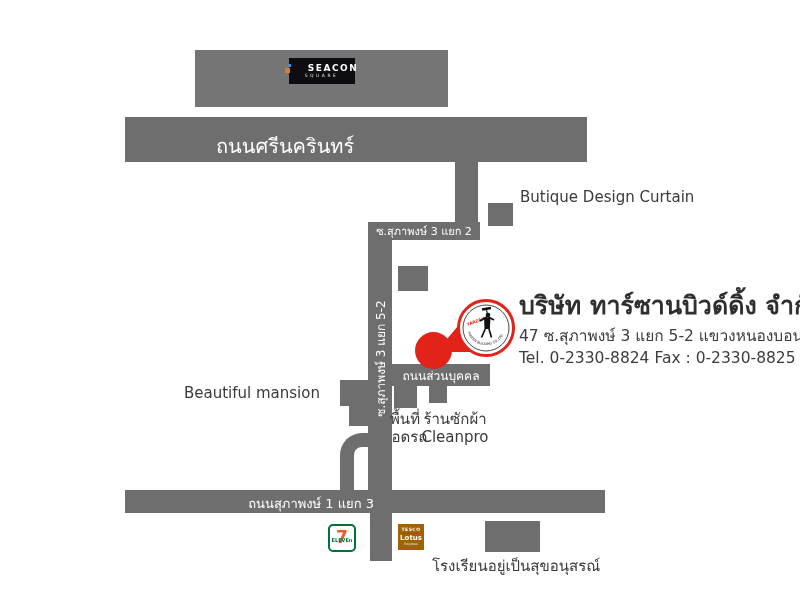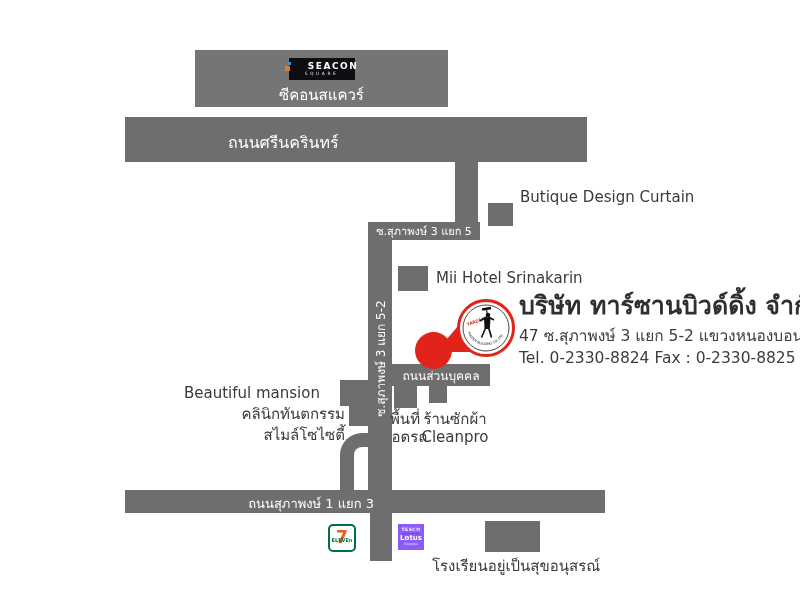--- a/index.html
+++ b/index.html
@@ -18,21 +18,21 @@
                align-items:center;justify-content:center;line-height:1;}
   .seacon-row{display:flex;align-items:flex-end;gap:16px;}
   .sq-icon{position:relative;width:7px;height:9px;display:inline-block;}
   .sq-o{position:absolute;left:0;bottom:0;width:5px;height:5px;background:#e87722;}
   .sq-b{position:absolute;left:3px;top:0;width:3.5px;height:3.5px;background:#4a90d9;}
   .seacon-word{color:#ffffff;font-weight:bold;font-size:9px;letter-spacing:1.5px;}
   .seacon-sub{color:#e5e5e5;font-size:4.5px;letter-spacing:2.5px;margin-top:1px;}
   .seacon-name{color:#ffffff;font-size:15px;margin-top:3px;}
 
   
-  .lbl-srinakarin{left:228px;top:130px;font-size:16px;}
+  .lbl-srinakarin{left:216px;top:130px;font-size:20px;}
   .lbl-soi5{font-size:11px;}
   .soi5-box{left:368px;top:222px;width:112px;height:18px;display:flex;align-items:center;justify-content:center;}
   .lbl-soi52{left:295px;top:349px;width:170px;text-align:center;font-size:12px;
              transform:rotate(-90deg);transform-origin:center;}
   .private-box{left:392px;top:364px;width:98px;height:22px;display:flex;align-items:center;justify-content:center;}
   .lbl-private{font-size:12px;text-align:right;}
   .lbl-bottom{left:174px;top:493px;width:200px;text-align:right;font-size:13px;}
 
   
   .lbl-butique{left:520px;top:188px;font-size:15px;}
@@ -59,21 +59,21 @@
   .company .name{font-size:25px;font-weight:bold;color:#2f2f2f;white-space:nowrap;line-height:1.25;}
   .company .addr{font-size:15.5px;color:#3c3c3c;white-space:nowrap;line-height:1.4;margin-top:5px;}
   .company .addr2,.company .tel{font-size:15.5px;color:#3c3c3c;white-space:nowrap;line-height:1.4;}
 
   
   .seven{left:328px;top:524px;width:24px;height:24px;background:#ffffff;border:2px solid #00703c;
          border-radius:5px;display:flex;align-items:center;justify-content:center;position:absolute;}
   .seven .n7{font-size:17px;font-weight:bold;color:#f05a22;line-height:1;margin-top:-2px;}
   .seven .elv{position:absolute;left:0;right:0;top:11px;text-align:center;font-size:5px;font-weight:bold;
               color:#00703c;letter-spacing:0;}
-  .tesco{left:398px;top:524px;width:26px;height:26px;background:#8b5cf6;display:flex;flex-direction:column;
+  .tesco{left:398px;top:524px;width:26px;height:26px;background:#a16207;display:flex;flex-direction:column;
          align-items:center;justify-content:center;position:absolute;line-height:1;}
   .tesco .t1{color:#ffffff;font-size:4.5px;font-weight:bold;letter-spacing:0.5px;}
   .tesco .dash{width:16px;border-top:1px dashed #e2231a;margin:1px 0;}
   .tesco .t2{color:#ffffff;font-size:7px;font-weight:bold;}
   .tesco .t3{color:#cfe8de;font-size:3.5px;margin-top:1px;}
 </style>
 </head>
 <body>
 
 <div id="map">
@@ -82,63 +82,57 @@
     <div class="seacon-logo">
       <div class="seacon-row">
         <span class="sq-icon">
             <span class="sq-o"></span>
             <span class="sq-b"></span>
           </span>
         <span class="seacon-word">SEACON</span>
       </div>
       <div class="seacon-sub">SQUARE</div>
     </div>
-    <div class="seacon-name">ซีคอนสแควร์</div>
   </div>
 
   <div class="road" style="left:125px;top:117px;width:462px;height:45px;"></div>
   <div class="abs roadlabel lbl-srinakarin">ถนนศรีนครินทร์</div>
 
   <div class="road" style="left:455px;top:160px;width:23px;height:80px;"></div>
 
   <div class="road soi5-box">
-    <span class="roadlabel lbl-soi5">ซ.สุภาพงษ์ 3 แยก 5</span>
+    <span class="roadlabel lbl-soi5">ซ.สุภาพงษ์ 3 แยก 2</span>
   </div>
 
   <div class="road" style="left:368px;top:240px;width:24px;height:273px;"></div>
   <div class="abs roadlabel lbl-soi52">ซ.สุภาพงษ์ 3 แยก 5-2</div>
 
   <div class="sq" style="left:488px;top:203px;width:25px;height:23px;"></div>
   <div class="abs poilabel lbl-butique">Butique Design Curtain</div>
 
   <div class="sq" style="left:398px;top:266px;width:30px;height:25px;"></div>
-  <div class="abs poilabel lbl-mii">Mii Hotel Srinakarin</div>
 
   <div class="road private-box">
     <span class="roadlabel lbl-private">ถนนส่วนบุคคล</span>
   </div>
 
   <div class="sq" style="left:394px;top:385px;width:23px;height:23px;"></div>
   <div class="sq" style="left:429px;top:385px;width:18px;height:18px;"></div>
   <div class="abs poilabel lbl-parking">
     <div>พื้นที่</div>
     <div>จอดรถ</div>
   </div>
   <div class="abs poilabel lbl-laundry">
     <div>ร้านซักผ้า</div>
     <div>Cleanpro</div>
   </div>
 
   <div class="sq" style="left:340px;top:380px;width:28px;height:26px;"></div>
   <div class="abs poilabel lbl-mansion">Beautiful mansion</div>
   <div class="sq" style="left:349px;top:404px;width:20px;height:22px;"></div>
-  <div class="abs poilabel lbl-clinic">
-    <div>คลินิกทันตกรรม</div>
-    <div>สไมล์โซไซตี้</div>
-  </div>
 
   <div class="abs branch"></div>
 
   <div class="road" style="left:125px;top:490px;width:480px;height:23px;"></div>
   <div class="abs roadlabel lbl-bottom">ถนนสุภาพงษ์ 1 แยก 3</div>
   <div class="road" style="left:370px;top:513px;width:22px;height:48px;"></div>
 
   <svg class="abs tail-svg" viewBox="0 0 800 600">
     <polygon points="436,352 463,320 471,352" fill="#e2231a"></polygon>
   </svg>

